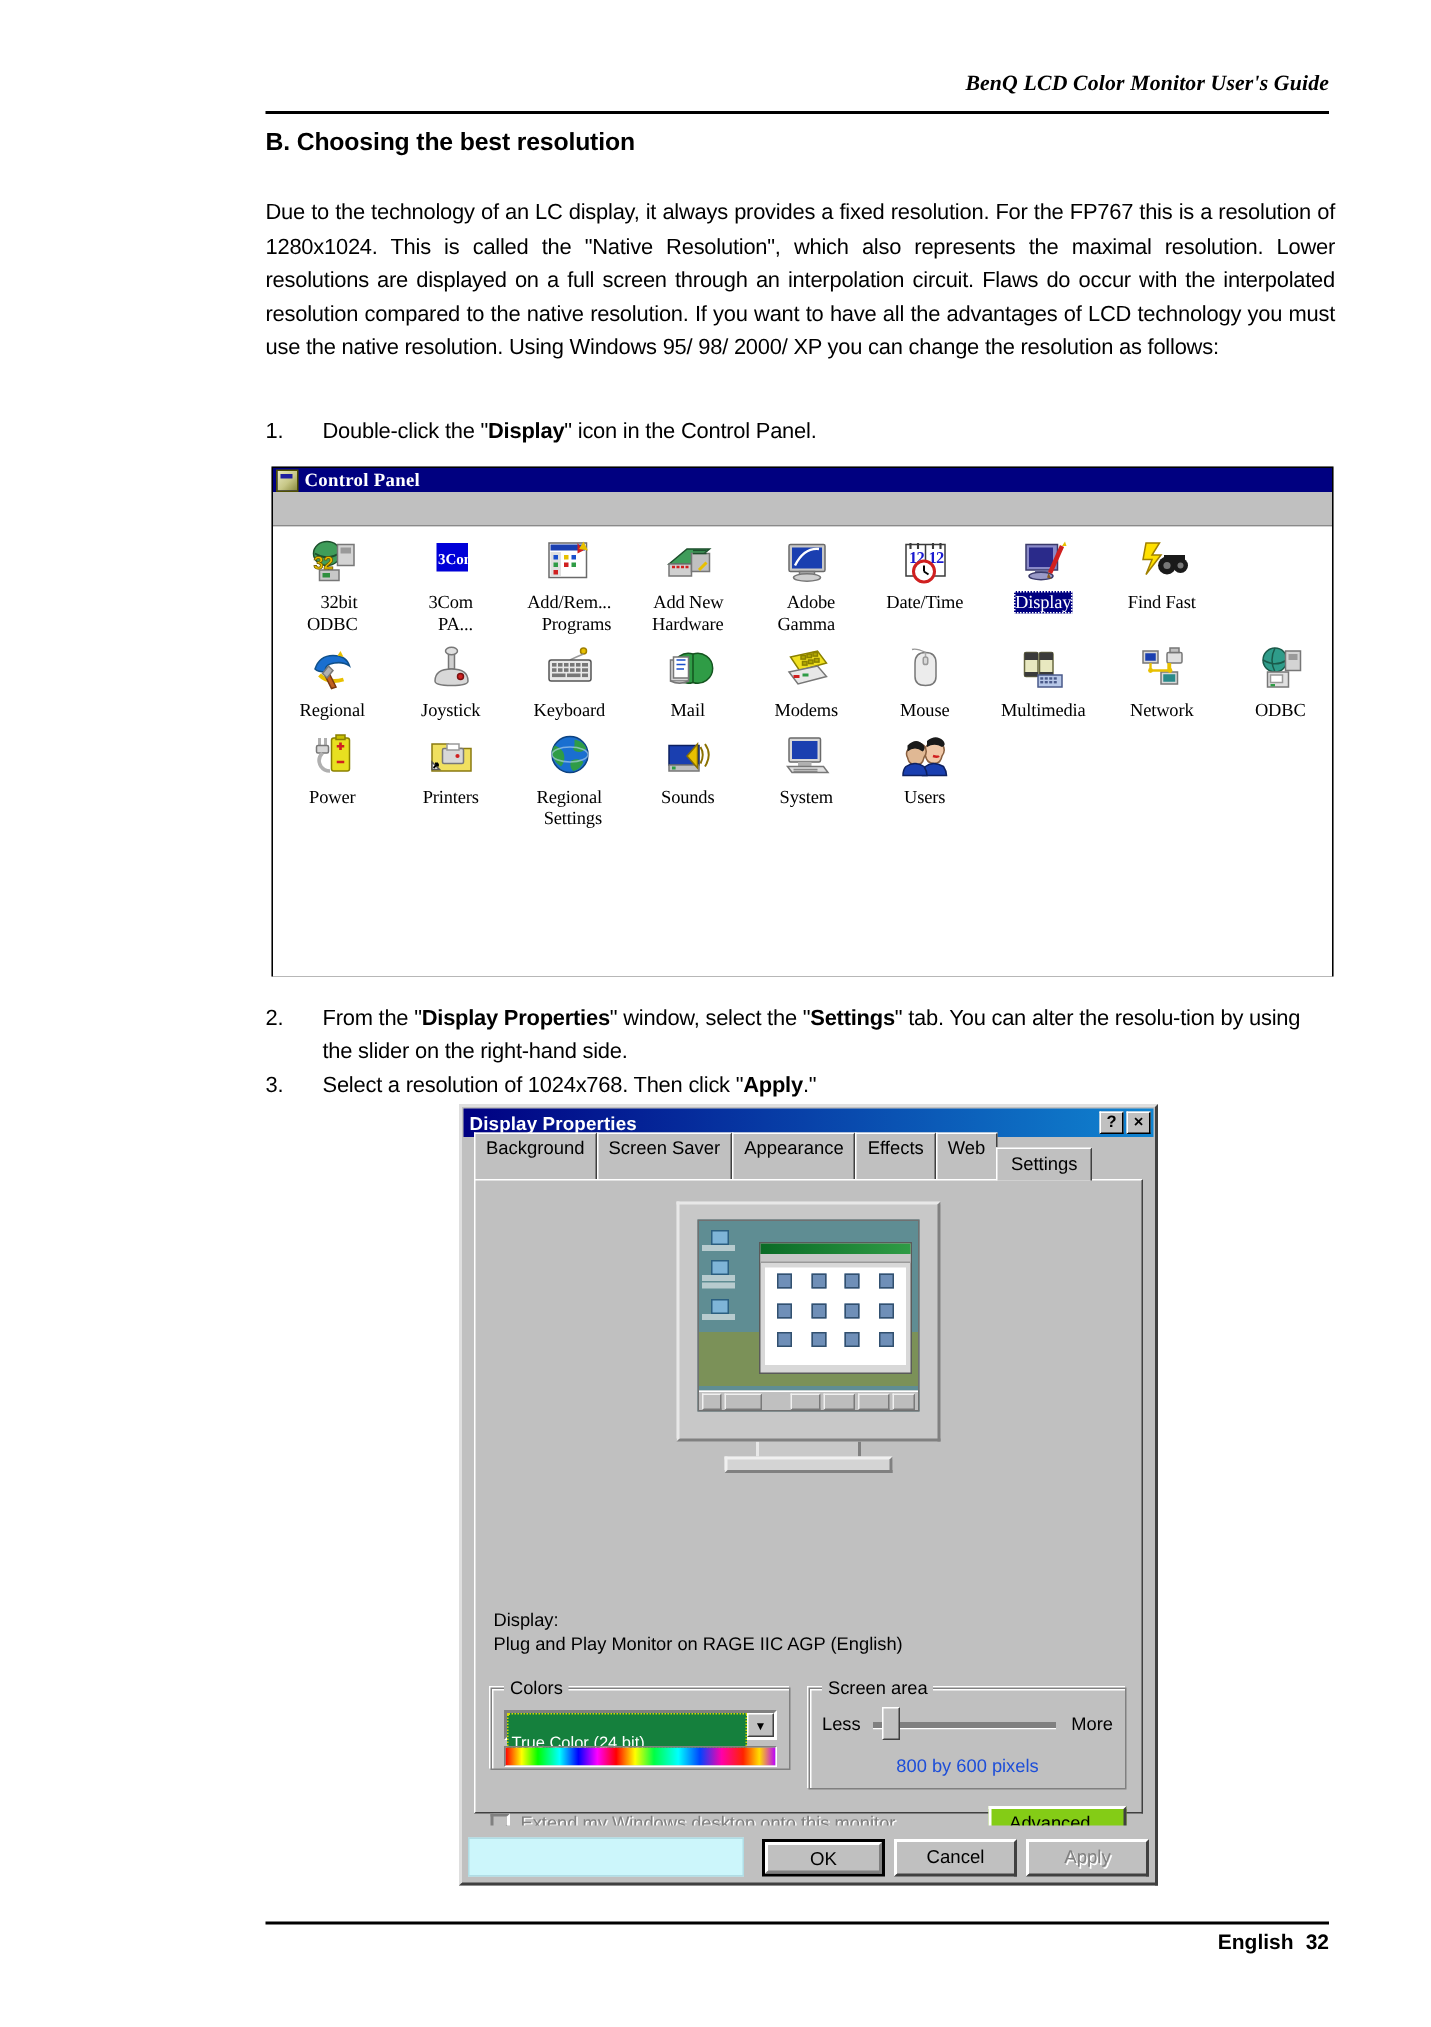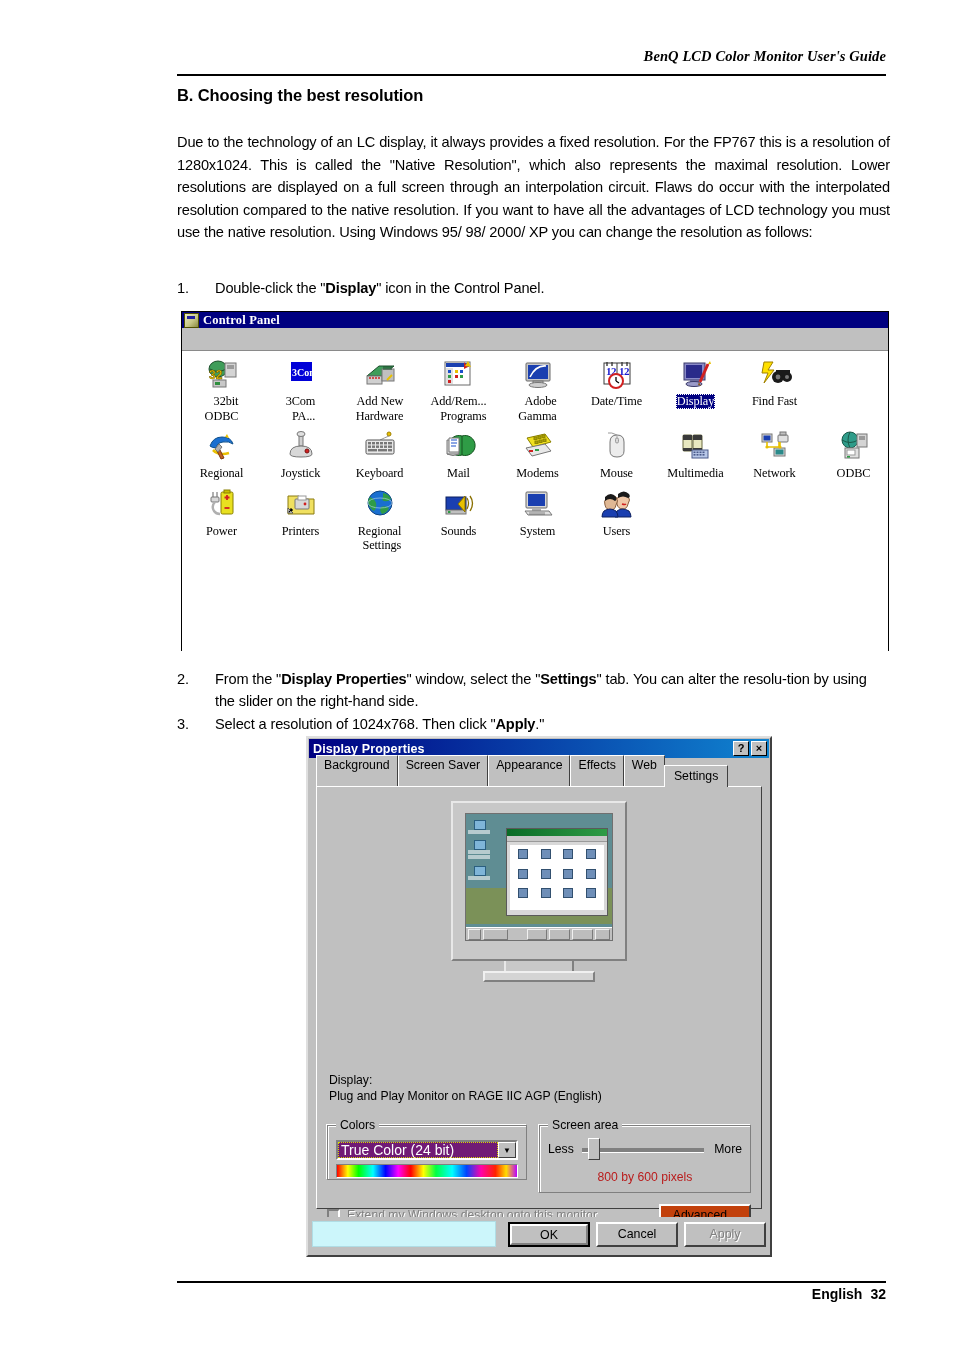--- a/index.html
+++ b/index.html
@@ -457,25 +457,25 @@
     border-top: 2px solid #808080;
     border-left: 2px solid #808080;
     border-right: 2px solid #ffffff;
     border-bottom: 2px solid #ffffff;
     background: #ffffff;
     display: flex;
     align-items: stretch;
   }
   #colorCombo .val {
     flex: 1 1 auto;
-    background: #701a75;
+    background: #15803d;
     color: #ffffff;
-    font-size: 14px;
+    font-size: 11px;
     line-height: 16px;
-    padding: 0 3px;
+    padding: 12px 3px;
     outline: 1px dotted #d7d700;
     outline-offset: -1px;
     white-space: nowrap;
     overflow: hidden;
   }
   #colorCombo .arrow {
     flex: 0 0 16px;
     background: #c0c0c0;
     border-top: 1px solid #ffffff;
     border-left: 1px solid #ffffff;
@@ -525,21 +525,21 @@
     top: 16px;
   }
   #lessLab { left: 8px; }
   #moreLab { right: 8px; }
   #resLab {
     position: absolute;
     left: 0; right: 0;
     top: 44px;
     text-align: center;
     font-size: 12.2px;
-    color: #b91c1c;
+    color: #1d4ed8;
   }
 
   #extendRow {
     position: absolute;
     left: 10px; right: 10px; top: 416px;
     height: 24px;
     display: flex;
     align-items: center;
   }
   #extendChk {
@@ -565,40 +565,40 @@
   }
   #extendLbl {
     font-size: 12.2px;
     color: #808080;
     text-shadow: 1px 1px 0 #ffffff;
     flex: 1 1 auto;
     white-space: nowrap;
   }
   #advBtn {
     width: 92px; height: 23px;
-    background: #c2410c;
+    background: #84cc16;
     border-top: 2px solid #ffffff;
     border-left: 2px solid #ffffff;
     border-right: 2px solid #404040;
     border-bottom: 2px solid #404040;
     box-sizing: border-box;
     font-size: 12.2px;
     line-height: 19px;
     text-align: center;
     cursor: default;
     flex: 0 0 auto;
   }
   #advBtn u { text-decoration: underline; }
 
   #dpFooter {
     position: absolute;
     left: 4px; right: 4px; bottom: 4px;
     height: 34px;
     display: flex;
-    align-items: center;
+    align-items: flex-end;
     background: #c0c0c0;
   }
   #dpFooterPad {
     flex: 1 1 auto;
     height: 26px;
     background: #ccf6fb;
     border: 1px solid #b0dde5;
     box-sizing: border-box;
     margin-right: 6px;
   }
@@ -694,55 +694,55 @@
           <span class="cp-ic">
             <svg viewBox="0 0 34 33">
               <rect x="7" y="4" width="21" height="19" fill="#0000d8"></rect>
               <text x="8" y="18" font-family="Liberation Serif" font-size="10" font-weight="bold" fill="#ffffff">3Com</text>
             </svg>
           </span>
           <span class="cp-lab">3Com
 PA...</span>
         </div>
 
-
-        <div class="cp-cell">
-          <span class="cp-ic">
-            <svg viewBox="0 0 34 33">
-              <path d="M4 18 L16 8 L31 8 L19 18 Z" fill="#3f9d5a" stroke="#1d4f2c"></path>
-              <rect x="4" y="18" width="15" height="8" fill="#d0d0d0" stroke="#777"></rect>
-              <rect x="19" y="11" width="12" height="12" fill="#c0c0c0" stroke="#777"></rect>
-              <path d="M6 20 h2 M9 20 h2 M12 20 h2 M15 20 h2" stroke="#d02020" stroke-width="1.6"></path>
-              <path d="M20 9 h9 M20 11 h9" stroke="#1d4f2c"></path>
-              <path d="M24 22 l5 -5" stroke="#e8c000" stroke-width="2"></path>
-            </svg>
-          </span>
-          <span class="cp-lab">Add New
-Hardware</span>
-        </div>
 
         <div class="cp-cell">
           <span class="cp-ic">
             <svg viewBox="0 0 34 33">
               <rect x="3" y="4" width="25" height="23" fill="#ffffff" stroke="#6a6a6a"></rect>
               <rect x="4" y="5" width="23" height="4" fill="#1a3fb0"></rect>
               <rect x="4" y="10" width="7" height="16" fill="#e0e0e0"></rect>
               <rect x="6" y="12" width="3" height="3" fill="#1a4fcc"></rect>
               <rect x="6" y="17" width="3" height="3" fill="#2f9c46"></rect>
               <rect x="6" y="22" width="3" height="3" fill="#d02020"></rect>
               <rect x="13" y="12" width="3" height="3" fill="#e8c000"></rect>
               <rect x="18" y="12" width="3" height="3" fill="#1a4fcc"></rect>
               <rect x="13" y="17" width="3" height="3" fill="#d02020"></rect>
               <rect x="18" y="17" width="3" height="3" fill="#2f9c46"></rect>
               <path d="M22 4 l4 5 l-4 2 z" fill="#d02020"></path>
               <path d="M26 3 l3 6 l-6 -1 z" fill="#e8c000"></path>
             </svg>
           </span>
           <span class="cp-lab">Add/Rem...
 Programs</span>
+        </div>
+
+        <div class="cp-cell">
+          <span class="cp-ic">
+            <svg viewBox="0 0 34 33">
+              <path d="M4 18 L16 8 L31 8 L19 18 Z" fill="#3f9d5a" stroke="#1d4f2c"></path>
+              <rect x="4" y="18" width="15" height="8" fill="#d0d0d0" stroke="#777"></rect>
+              <rect x="19" y="11" width="12" height="12" fill="#c0c0c0" stroke="#777"></rect>
+              <path d="M6 20 h2 M9 20 h2 M12 20 h2 M15 20 h2" stroke="#d02020" stroke-width="1.6"></path>
+              <path d="M20 9 h9 M20 11 h9" stroke="#1d4f2c"></path>
+              <path d="M24 22 l5 -5" stroke="#e8c000" stroke-width="2"></path>
+            </svg>
+          </span>
+          <span class="cp-lab">Add New
+Hardware</span>
         </div>
 
         <div class="cp-cell">
           <span class="cp-ic">
             <svg viewBox="0 0 34 33">
               <rect x="5" y="5" width="24" height="18" rx="1" fill="#c8c8c8" stroke="#6a6a6a"></rect>
               <rect x="7" y="7" width="20" height="14" fill="#1a3fb0"></rect>
               <path d="M9 19 q6 -12 16 -11" stroke="#ffffff" stroke-width="1.6" fill="none"></path>
               <rect x="12" y="23" width="10" height="3" fill="#b0b0b0" stroke="#777"></rect>
               <ellipse cx="17" cy="27" rx="9" ry="2.5" fill="#d0d0d0" stroke="#777"></ellipse>

